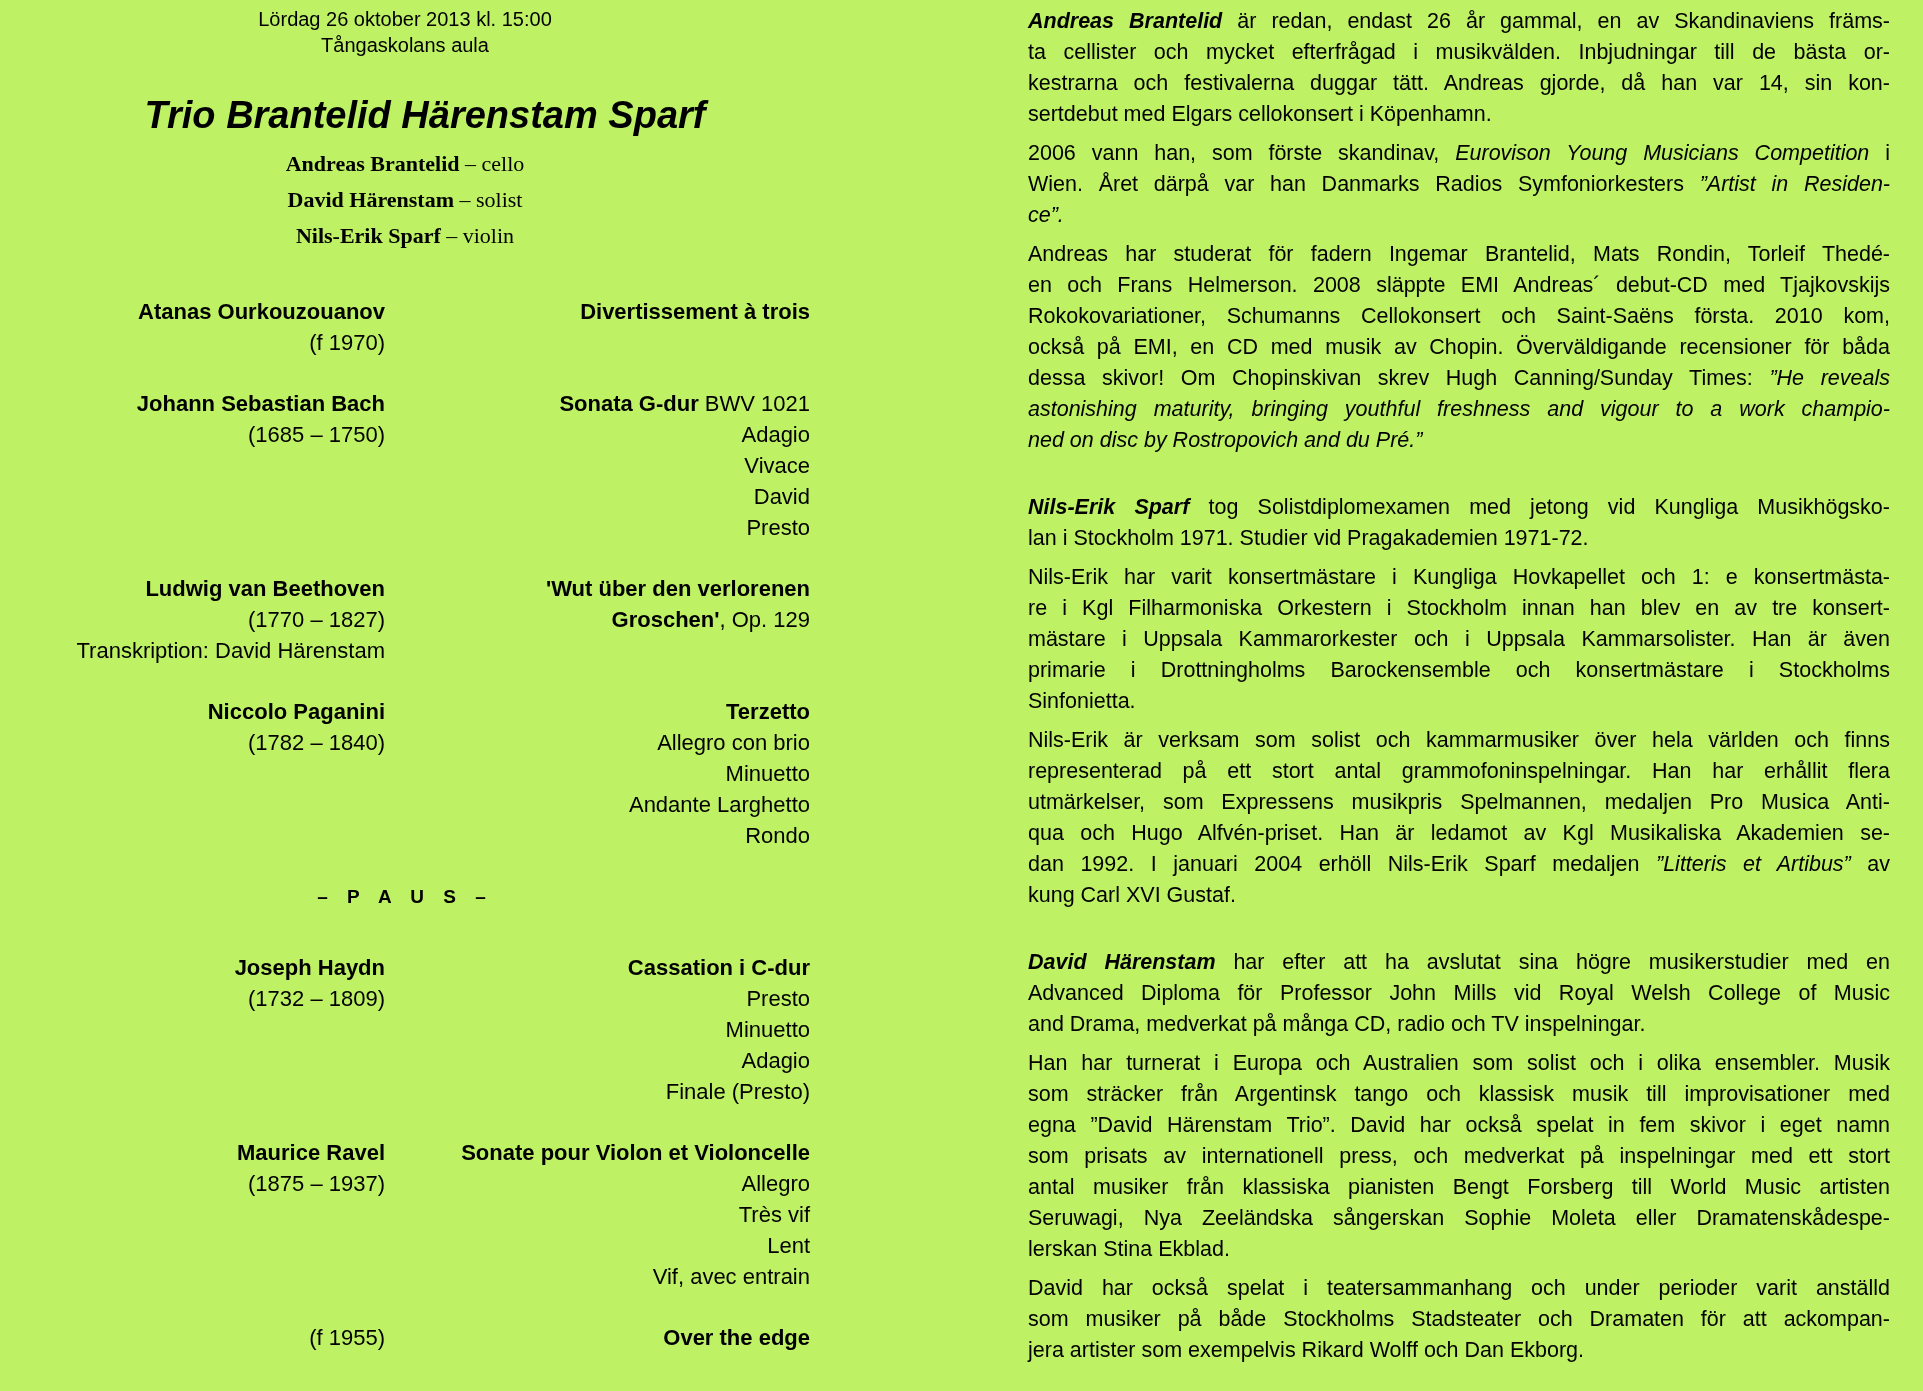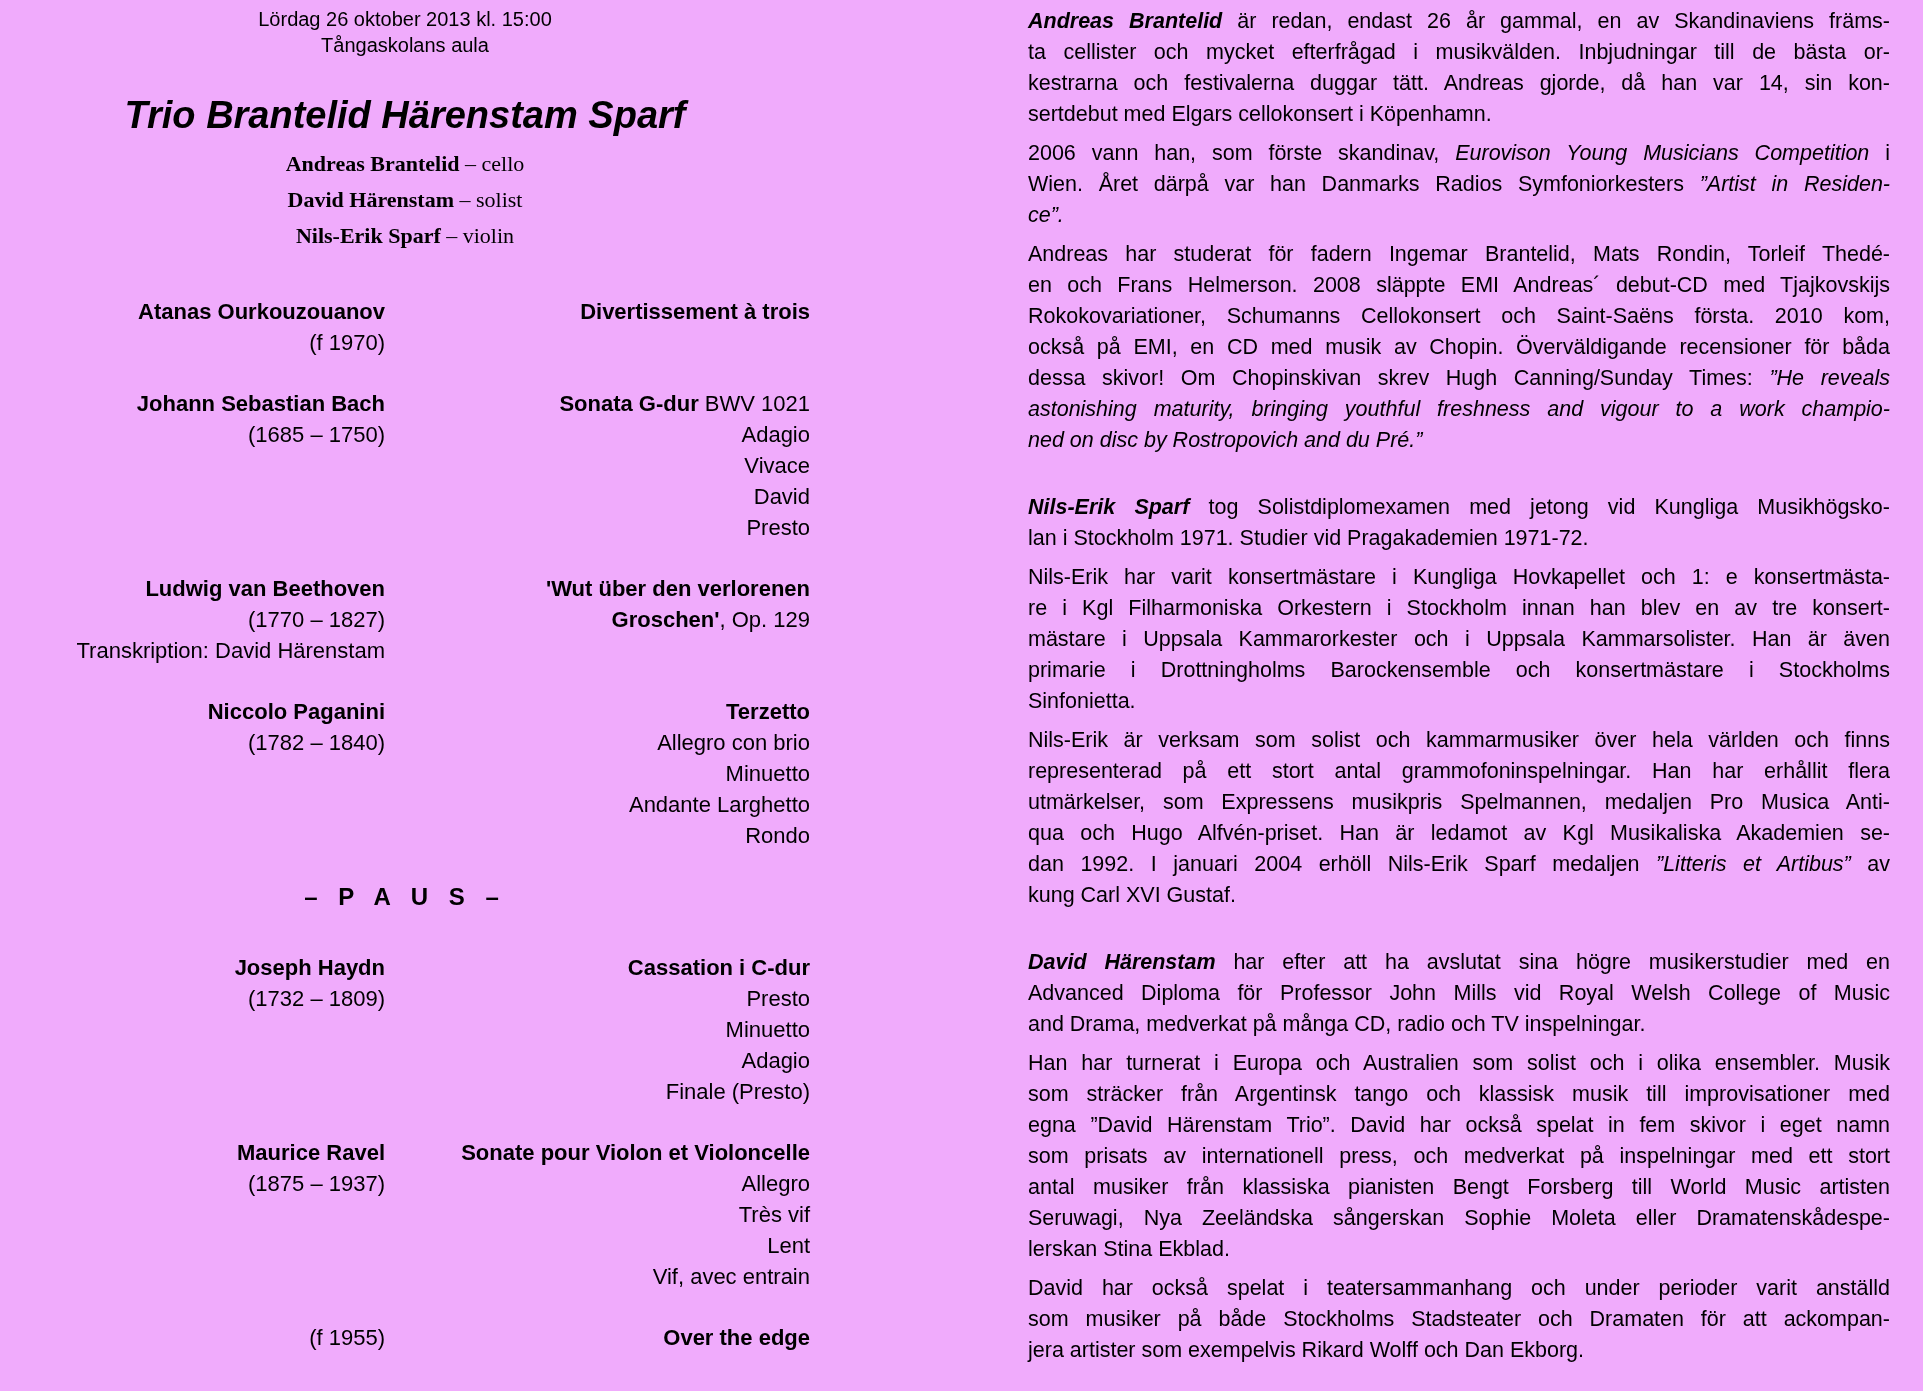--- a/index.html
+++ b/index.html
@@ -1,41 +1,41 @@
 <!DOCTYPE html>
 <html><head>
 <meta charset="utf-8">
 <style>
   html,body{margin:0;padding:0;}
   body{background:#ffffff;}
   .page{
     position:relative;
     width:1923px;height:1391px;
-    background:#f0abfc;color:#000000;
+    background:#bef264;color:#000000;
     font-family:"Liberation Sans",sans-serif;
     overflow:hidden;
   }
   
   .left-panel{position:absolute;left:0;top:0;width:820px;}
   .header{width:810px;text-align:center;margin-top:6px;font-size:20px;line-height:26px;}
   .title{
     width:810px;text-align:center;margin:36px 0 0 0;
-    font-size:38px;line-height:42px;font-weight:bold;font-style:italic;
+    font-size:38px;line-height:42px;font-weight:bold;font-style:italic;padding-left:20px;
   }
   .performers{width:810px;text-align:center;margin-top:10px;font-size:22px;line-height:36px;font-family:Liberation Serif, serif;}
   .performers .pname{font-weight:bold;}
   .program{margin-top:42px;font-size:22px;line-height:31px;}
   .prow{display:flex;margin-bottom:30px;}
   .ccell{width:385px;text-align:right;flex:none;}
   .wcell{margin-left:27px;width:398px;text-align:right;flex:none;}
   .pline{min-height:31px;}
   .seg-b{font-weight:bold;}
   .seg-i{font-style:italic;}
   .pause{
-    width:810px;text-align:center;font-weight:bold;font-size:24px;
+    width:810px;text-align:center;font-weight:bold;font-size:19px;
     letter-spacing:7px;line-height:31px;margin:25px 0 40px 0;
   }
   
   .right-panel{
     position:absolute;left:1028px;top:6px;width:862px;
     font-size:21.5px;line-height:31px;
   }
   .bio{margin-bottom:36px;}
   .bpara{margin-bottom:8px;}
   .bline{text-align:justify;text-align-last:justify;white-space:nowrap;}

